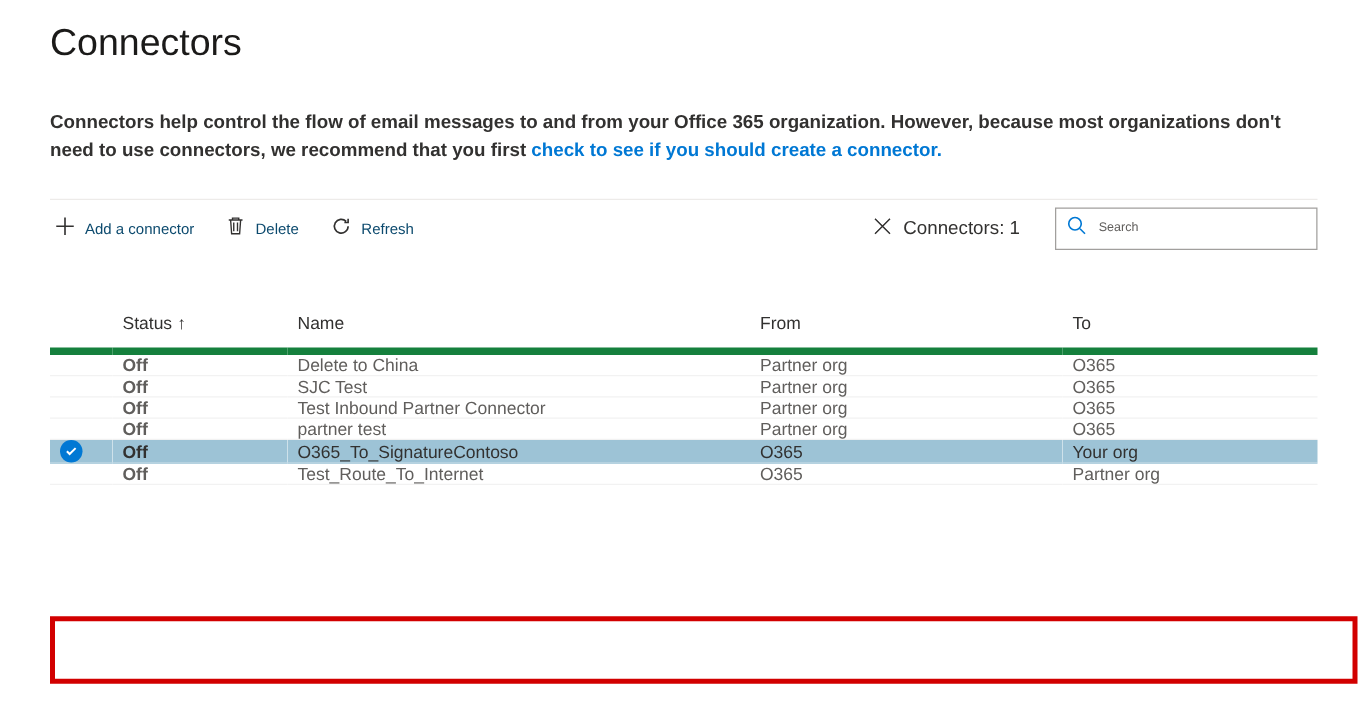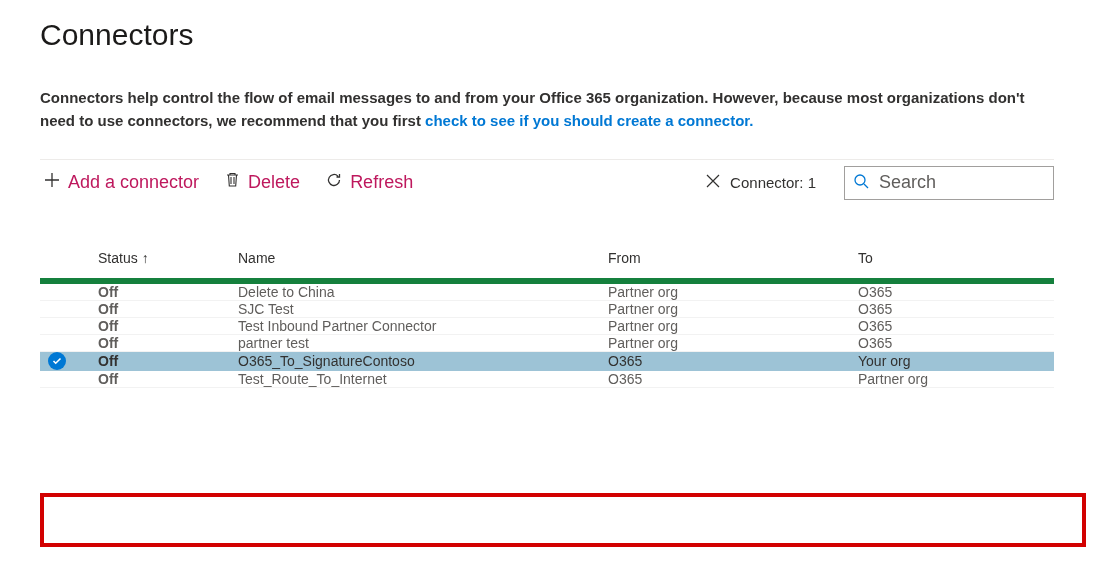--- a/index.html
+++ b/index.html
@@ -36,22 +36,22 @@
     display: flex;
     align-items: center;
     padding: 6px 0;
     border-top: 1px solid #edebe9;
     gap: 18px;
   }
   .tb-btn {
     display: inline-flex;
     align-items: center;
     gap: 8px;
-    font-size: 18px;
-    color: #be185d;
+    font-size: 12px;
+    color: #0c4a6e;
     background: none;
     border: none;
     padding: 4px 4px;
     cursor: pointer;
     text-align: center;
   }
   .tb-btn svg { flex-shrink: 0; }
   .spacer { flex: 1; }
   .selection {
     display: inline-flex;
@@ -66,21 +66,21 @@
     align-items: center;
     border: 1px solid #a19f9d;
     height: 34px;
     width: 210px;
     padding: 0 8px;
     gap: 8px;
   }
   .search-wrap input {
     border: none;
     outline: none;
-    font-size: 18px;
+    font-size: 10px;
     width: 100%;
     color: #ef4444;
   }
   .search-wrap input::placeholder { color: #605e5c; }
   .table {
     width: 100%;
     border-collapse: collapse;
     margin-top: 34px;
   }
   .table th {
@@ -166,21 +166,21 @@
 
     <div class="spacer"></div>
 
     <div class="selection">
       <span>
         <svg width="14" height="14" viewBox="0 0 14 14">
             <path d="M1 1l12 12M13 1L1 13" stroke="#323130" stroke-width="1.2"></path>
           </svg>
       </span>
       <span>
-        <span>Connector:</span>
+        <span>Connectors:</span>
         <span>1</span>
       </span>
     </div>
 
     <div class="search-wrap">
       <span>
         <svg width="16" height="16" viewBox="0 0 16 16">
             <circle cx="7" cy="7" r="5" stroke="#0078d4" stroke-width="1.3" fill="none"></circle>
             <path d="M11 11l4 4" stroke="#0078d4" stroke-width="1.3"></path>
           </svg>

